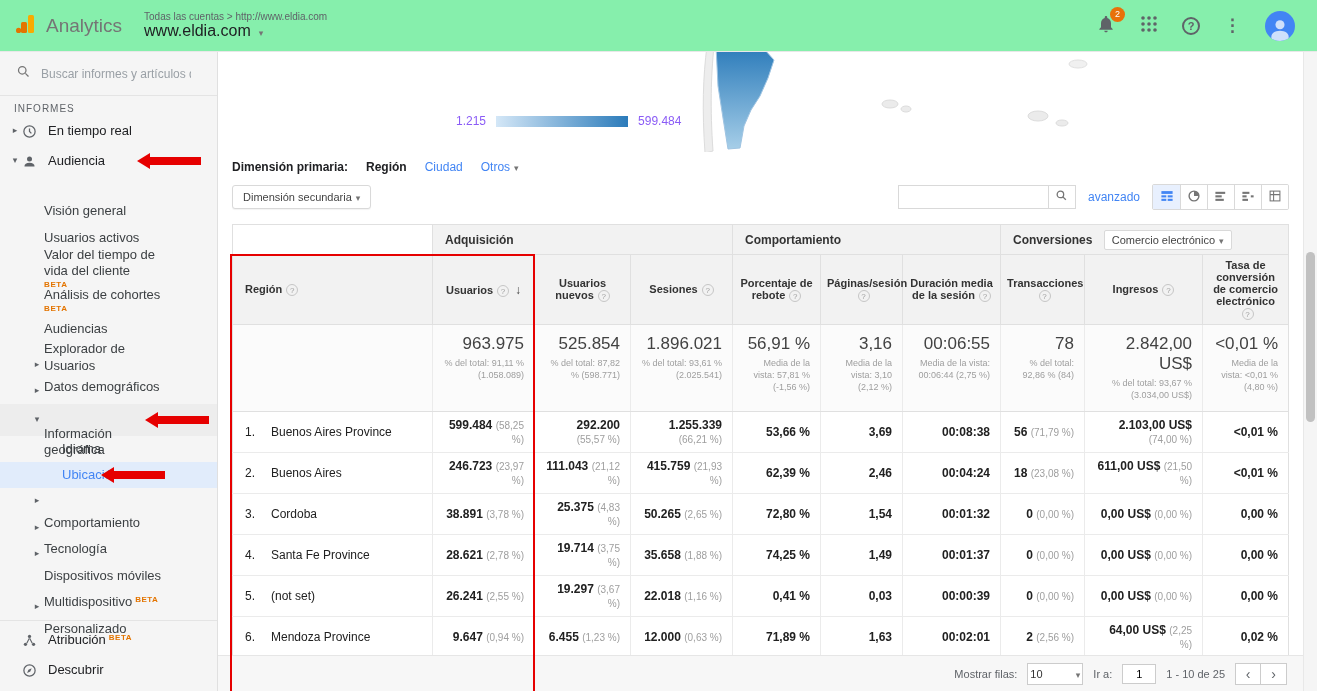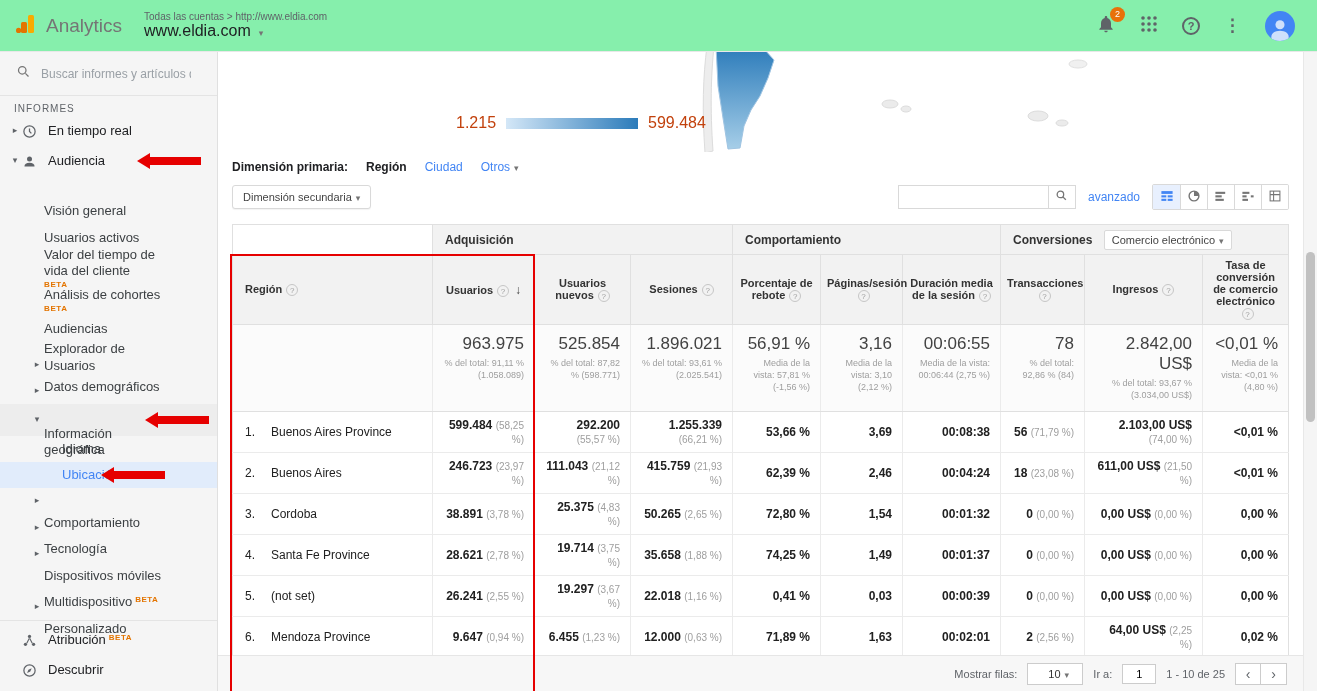--- a/index.html
+++ b/index.html
@@ -51,21 +51,21 @@
   .side-spacer { flex:1; border-bottom:1px solid #e4e4e4; margin-bottom:4px; }
   .red-arrow { position:absolute; top:50%; margin-top:-8px; width:64px; height:16px; z-index:4; pointer-events:none; }
   .red-arrow .head { position:absolute; left:0; top:0; width:0; height:0;
     border-top:8px solid transparent; border-bottom:8px solid transparent; border-right:13px solid #e60000; }
   .red-arrow .shaft { position:absolute; left:12px; right:0; top:4px; height:8px; background:#e60000; }
 
   
   .main { position:absolute; top:52px; left:218px; right:14px; height:639px; background:#fff; overflow:hidden; }
   .map-area { height:100px; position:relative; overflow:hidden; }
   .legend { position:absolute; left:238px; top:62px; display:flex; align-items:center; gap:10px;
-    font-size:16px; color:#c2410c; }
+    font-size:12px; color:#8b5cf6; }
   .legend-bar { width:132px; height:11px; background:linear-gradient(to right,#d4e7f7,#2b7bba); }
 
   .dim-row { display:flex; align-items:center; gap:18px; padding:8px 0 6px 14px; font-size:12px; }
   .dim-label { font-weight:bold; color:#202124; }
   .dim-link { color:#4285f4; cursor:pointer; display:flex; align-items:center; }
   .dim-link.selected { color:#202124; font-weight:bold; }
   .caret::after { content:"\25BE"; font-size:9px; color:#757575; margin-left:4px; }
 
   .toolbar { display:flex; align-items:center; padding:4px 14px 10px 14px; }
   .secondary-dim { display:flex; align-items:center; background:#fff; border:1px solid #d9d9d9;
@@ -114,21 +114,21 @@
   .val { font-weight:bold; color:#212121; }
   .pct { color:#9e9e9e; font-size:10px; }
   .red-box { position:absolute; top:30px; left:-2px; width:305px; bottom:-2px;
     border:2px solid #e60000; pointer-events:none; z-index:5; }
 
   
   .pagination { position:absolute; bottom:0; left:0; right:0; height:36px; background:#f7f7f7;
     border-top:1px solid #e6e6e6; display:flex; align-items:center; justify-content:flex-end;
     gap:10px; padding-right:16px; font-size:11px; color:#5f6368; }
   .select-box { width:56px; height:22px; border:1px solid #ccc; background:#fff; display:flex;
-    align-items:center; justify-content:space-between; padding:0 20px; cursor:pointer; color:#333; }
+    align-items:center; justify-content:space-between; padding:0 2px; cursor:pointer; color:#333; }
   .goto-input { width:34px; height:20px; border:1px solid #ccc; text-align:center; font-size:11px; outline:none; }
   .pager-group { display:flex; }
   .pager-btn { width:26px; height:22px; border:1px solid #ccc; background:#fff; color:#5f6368;
     font-size:14px; line-height:1; cursor:pointer; display:flex; align-items:center; justify-content:center; }
   .pager-btn + .pager-btn { border-left:none; }
   .pager-prev::after { content:"\2039"; }
   .pager-next::after { content:"\203A"; }
 
   
   .vscroll { position:absolute; top:52px; right:0; width:14px; height:639px; background:#f5f5f5;

